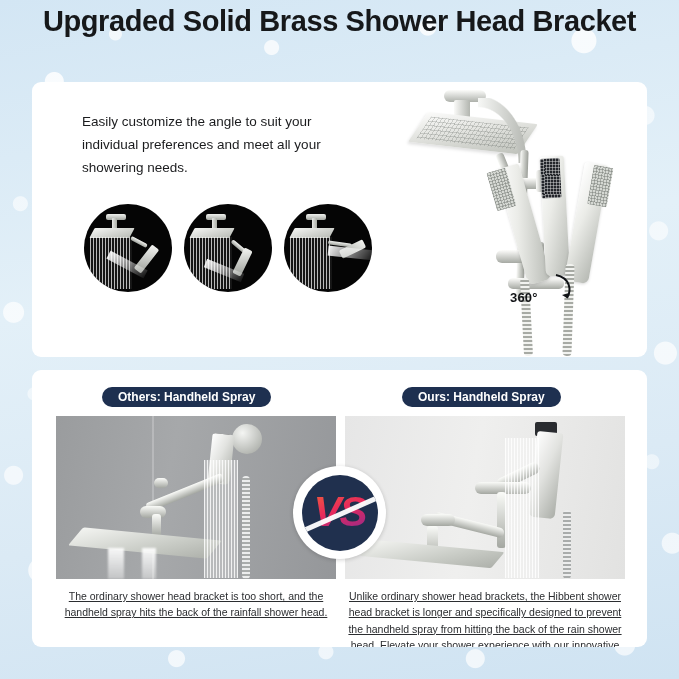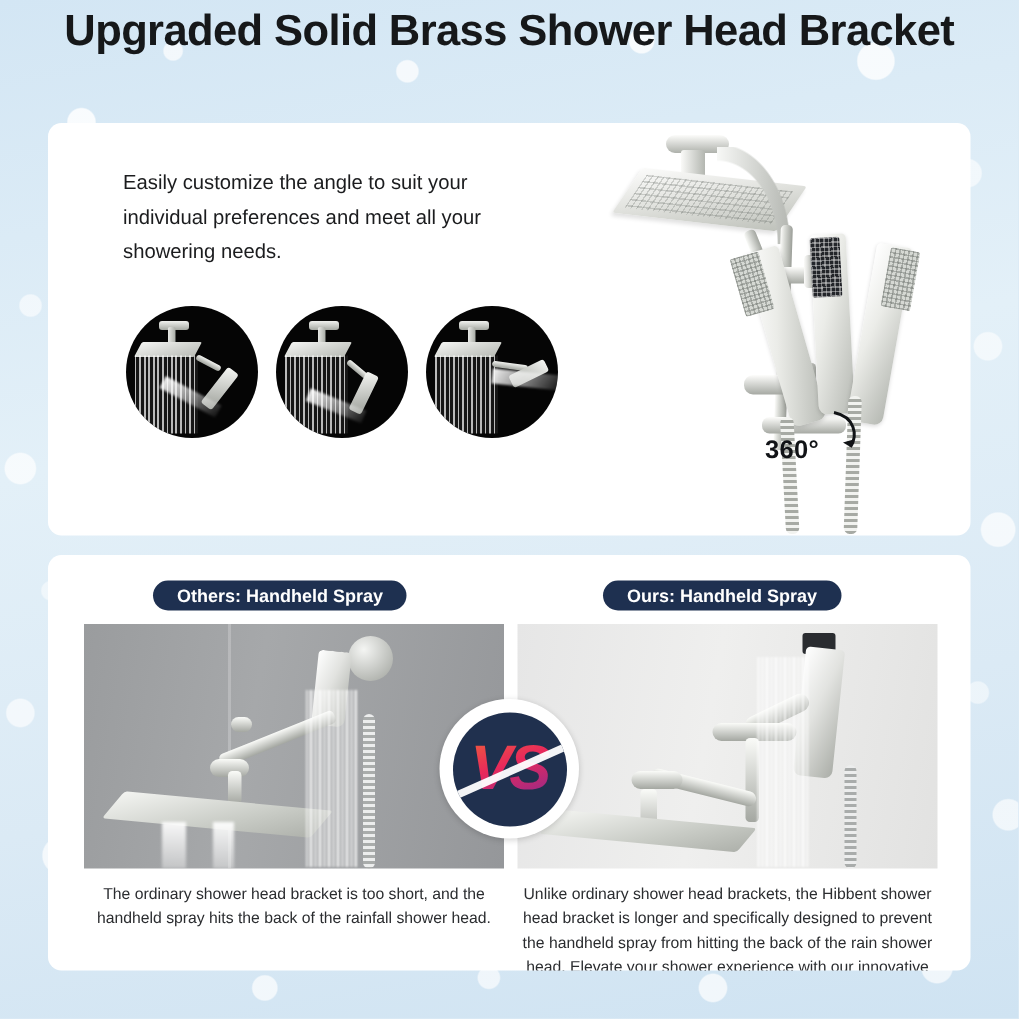--- a/index.html
+++ b/index.html
@@ -344,21 +344,21 @@
     background: repeating-linear-gradient(
       to bottom,
       #f2f3f0 0 2px,
       #a7aaa4 2px 4px);
     transform: rotate(-3deg);
   }
   .p-360 {
     position: absolute;
     left: 178px;
     top: 208px;
-    font-size: 17px;
+    font-size: 13px;
     font-weight: bold;
     color: #111316;
     letter-spacing: 0.2px;
   }
   .p-arc {
     position: absolute;
     left: 218px;
     top: 190px;
     width: 26px;
     height: 30px;
@@ -501,20 +501,21 @@
     opacity: 0.95;
   }
 
   .caption {
     position: absolute;
     top: 218px;
     font-size: 10.5px;
     line-height: 1.55;
     color: #2b2d30;
     text-align: center;
+    text-decoration: underline;
   }
   #caption-others { left: 24px; width: 280px; }
   #caption-ours   { left: 311px; width: 284px; }
 </style>
 </head>
 <body>
 
 <div id="page">
 
   <div class="title">Upgraded Solid Brass Shower Head Bracket</div>

